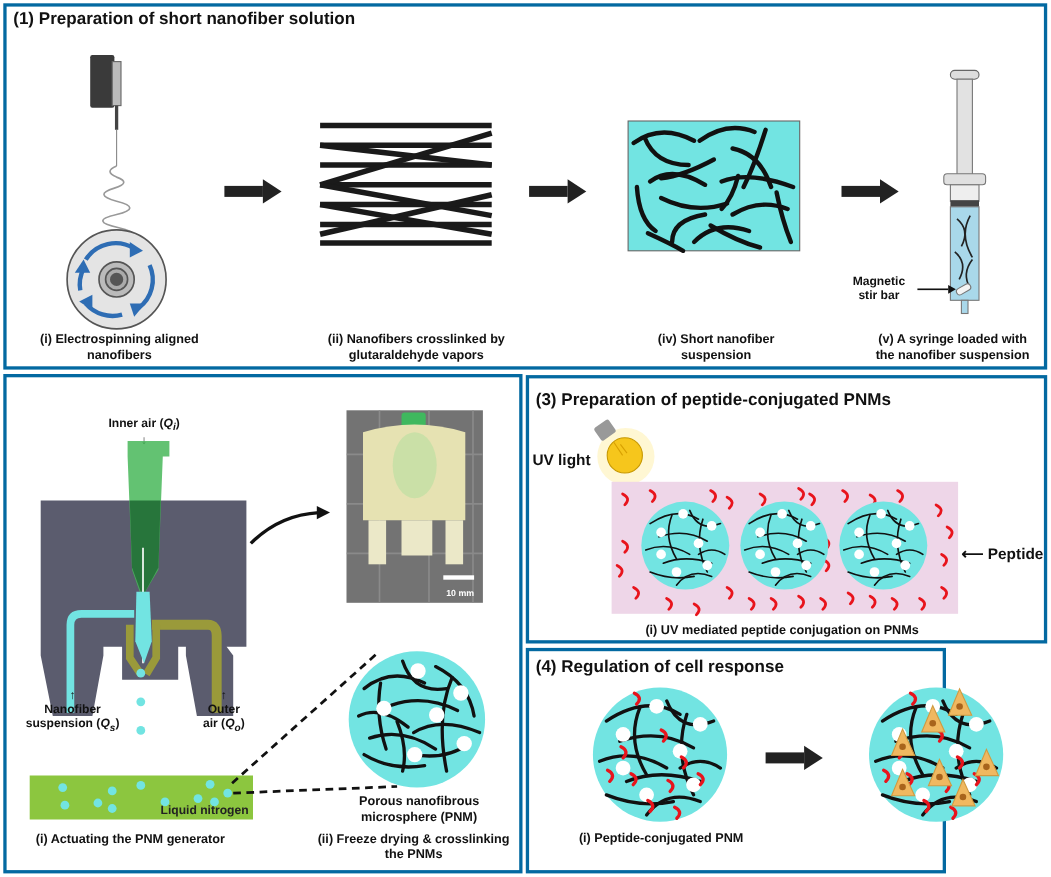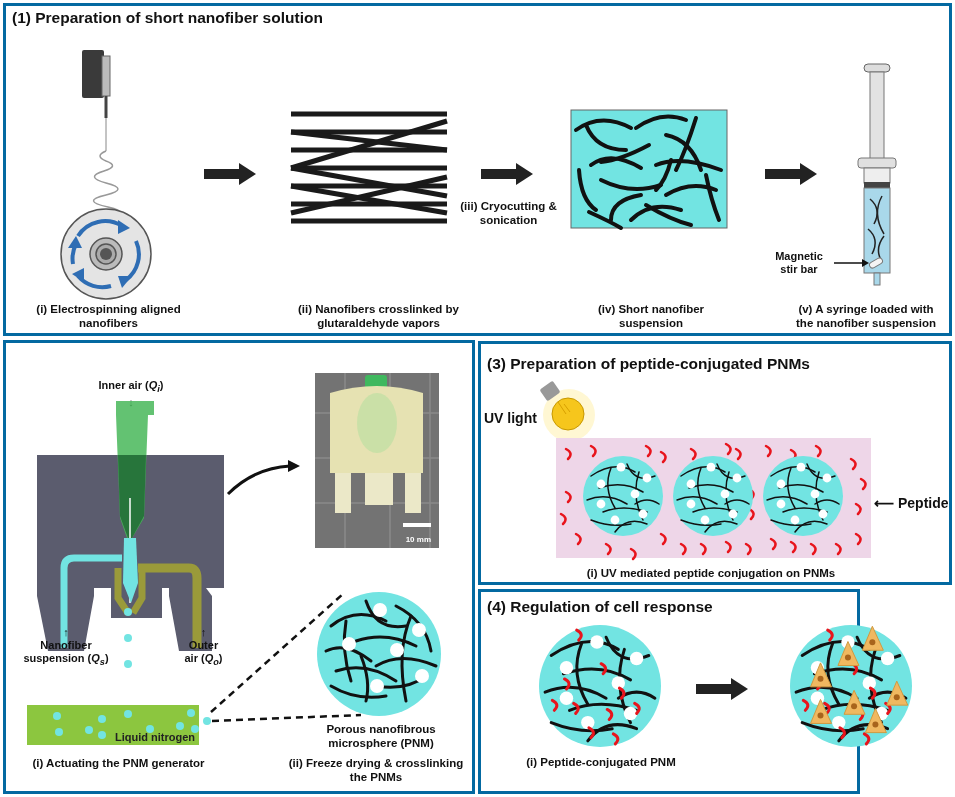--- a/index.html
+++ b/index.html
@@ -68,24 +68,20 @@
   </svg>
   <div class="cap" style="left:280px;top:296px;width:185px;">
     <div>(ii) Nanofibers crosslinked by</div>
     <div>glutaraldehyde vapors</div>
   </div>
 
   <svg style="left:475px;top:157px;" width="55" height="22">
     <rect x="0" y="6" width="35" height="10" fill="#222"></rect>
       <polygon points="35,0 52,11 35,22" fill="#222"></polygon>
   </svg>
-  <div class="cap" style="left:445px;top:193px;width:115px;">
-    <div>(iii) Cryocutting &amp;</div>
-    <div>sonication</div>
-  </div>
 
   <svg style="left:565px;top:104px;" width="158" height="120">
     <rect x="0" y="0" width="156" height="118" fill="#72e4e2" stroke="#666" stroke-width="1"></rect>
     <g stroke="#111" stroke-width="4" fill="none" stroke-linecap="round">
       <path d="M5 20 Q30 2 60 18"></path>
         <path d="M15 15 Q25 40 55 40"></path>
         <path d="M65 18 Q90 0 115 10"></path>
       <path d="M125 8 Q115 40 105 60"></path>
         <path d="M95 25 Q120 30 130 60"></path>
         <path d="M78 35 Q50 50 30 52"></path>
@@ -173,21 +169,21 @@
     <div>↑</div>
     <div>Nanofiber</div>
     <div><span>suspension (</span><i class="q">Q</i><sub><i>s</i></sub>)</div>
   </div>
   <div class="lbl" style="left:170px;top:283px;width:55px;">
     <div>↑</div>
     <div>Outer</div>
     <div><span>air (</span><i class="q">Q</i><sub><i>o</i></sub>)</div>
   </div>
 
-  <div style="position:absolute;left:21px;top:362px;width:172px;height:40px;background:#8cc63f;">
+  <div style="position:absolute;left:21px;top:362px;width:203px;height:40px;background:#8cc63f;">
     <svg style="left:0;top:0;" width="203" height="40">
       <g fill="#72e4e2">
         <circle cx="30" cy="11" r="4"></circle>
           <circle cx="32" cy="27" r="4"></circle>
           <circle cx="62" cy="25" r="4"></circle>
           <circle cx="75" cy="14" r="4"></circle>
         <circle cx="75" cy="30" r="4"></circle>
           <circle cx="101" cy="9" r="4"></circle>
           <circle cx="123" cy="24" r="4"></circle>
           <circle cx="153" cy="21" r="4"></circle>

